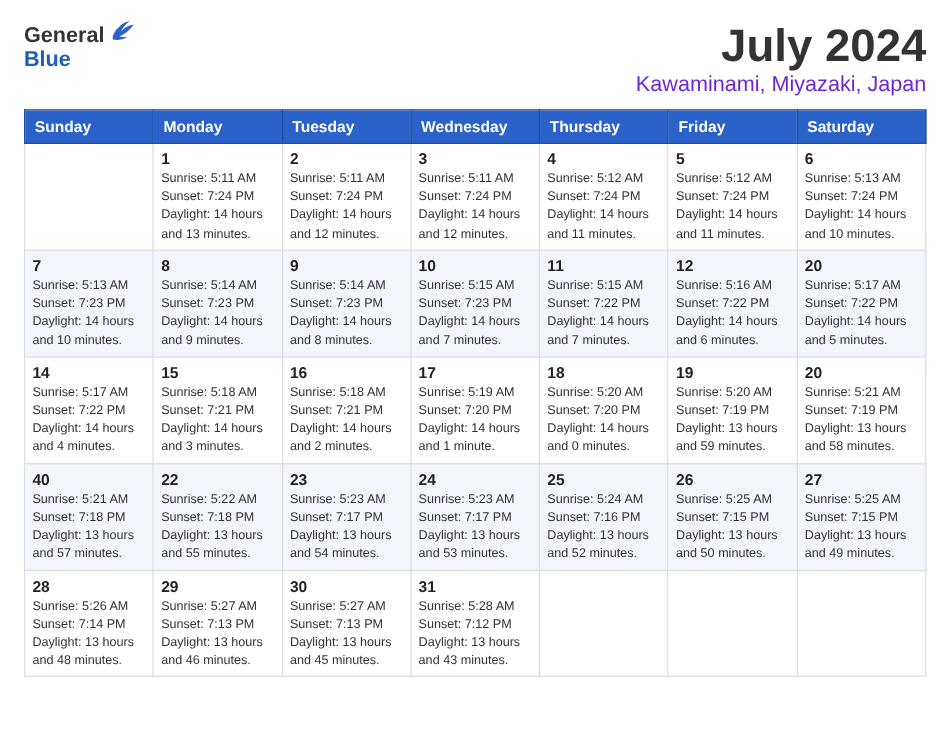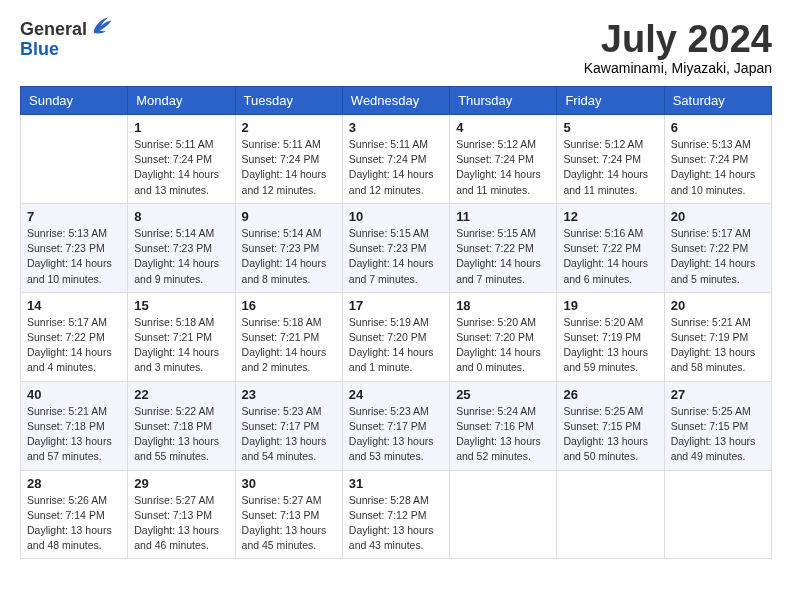--- a/index.html
+++ b/index.html
@@ -32,34 +32,34 @@
       text-align: right;
       margin-left: 28px;
     }
     .month-title {
       font-size: 38px;
       font-weight: bold;
       color: #333;
       line-height: 1;
     }
     .subtitle {
-      font-size: 14px;
-      color: #000000;
+      font-size: 18px;
+      color: #6d28d9;
       margin-top: 2px;
     }
     .calendar {
       width: 100%;
       border-collapse: collapse;
       border: 1px solid #ccc;
     }
     .calendar th {
       background: #2a62c9;
       color: white;
       font-size: 13px;
-      font-weight: normal;
+      font-weight: bold;
       text-align: left;
       padding: 6px 8px;
       border: 1px solid #1e4fa0;
     }
     .calendar td {
       vertical-align: top;
       border: 1px solid #ddd;
       padding: 5px 6px;
       width: calc(100% / 7);
       min-height: 85px;

